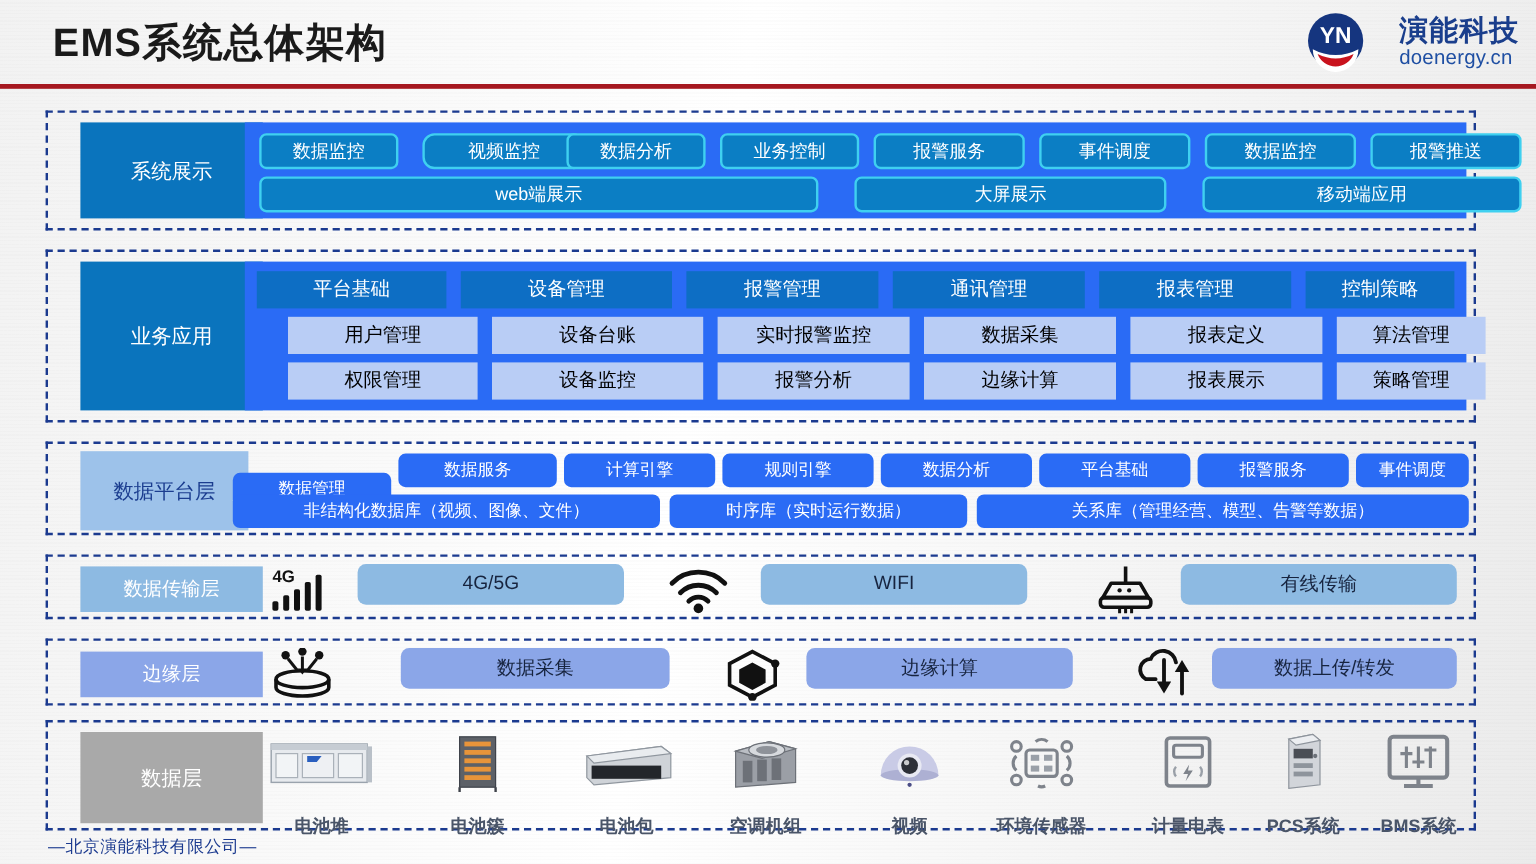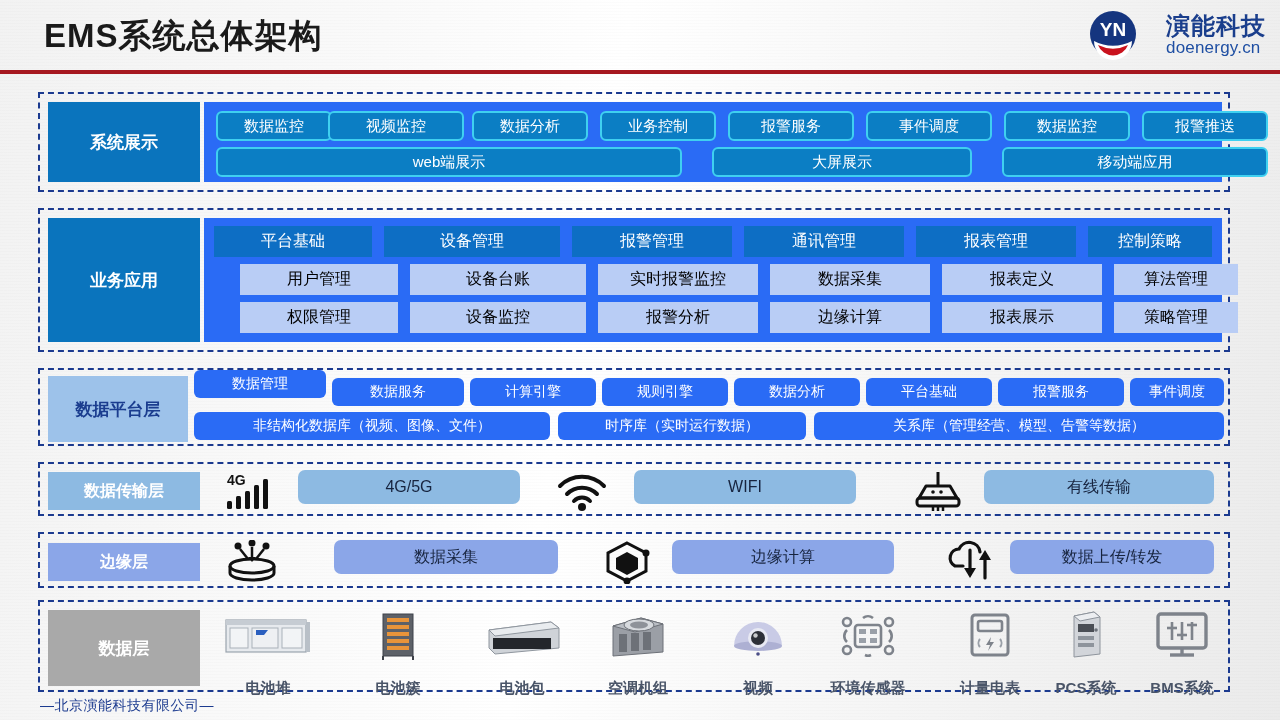--- a/index.html
+++ b/index.html
@@ -21,21 +21,21 @@
   #logo-wrap{position:absolute;right:14px;top:8px;display:flex;align-items:center;gap:26px;}
   #logo-mark{width:54px;height:54px;position:relative;}
   #logo-text{display:flex;flex-direction:column;line-height:1.05;}
   #logo-cn{font-size:24px;font-weight:700;color:#1a3e8c;letter-spacing:1px;}
   #logo-en{font-size:17px;color:#1f4fa3;letter-spacing:0.2px;}
 
   
   .row{position:absolute;border:2px dashed #1b3a8f;box-sizing:border-box;}
   .lbl{
     position:absolute;display:flex;align-items:center;justify-content:center;
-    font-weight:700;color:#ffffff;text-align:center;box-sizing:border-box;
+    font-weight:400;color:#ffffff;text-align:center;box-sizing:border-box;margin-left:19px;
   }
 
   
   #row1{left:38px;top:92px;width:1192px;height:100px;}
   #row1-label{left:8px;top:8px;width:152px;height:80px;background:#0a74bd;font-size:17px;}
   #row1-panel{position:absolute;left:164px;top:8px;width:1018px;height:80px;background:#2a6bf5;}
   .pill1{
     position:absolute;height:30px;border:2px solid #3fd0f0;border-radius:6px;
     background:#0b7ec4;color:#fff;font-size:15px;
     display:flex;align-items:center;justify-content:center;box-sizing:border-box;
@@ -108,21 +108,21 @@
     </div>
   </div>
 
   <div id="header-rule"></div>
 </div>
 
 <div id="row1" class="row">
   <div id="row1-label" class="lbl">系统展示</div>
   <div id="row1-panel">
     <div class="pill1" style="left:12px;  top:9px; width:116px;">数据监控</div>
-    <div class="pill1" style="left:124px; top:9px; width:136px;">视频监控</div>
+    <div class="pill1" style="left:148px; top:9px; width:136px;border-radius:10px;">视频监控</div>
     <div class="pill1" style="left:268px; top:9px; width:116px;">数据分析</div>
     <div class="pill1" style="left:396px; top:9px; width:116px;">业务控制</div>
     <div class="pill1" style="left:524px; top:9px; width:126px;">报警服务</div>
     <div class="pill1" style="left:662px; top:9px; width:126px;">事件调度</div>
     <div class="pill1" style="left:800px; top:9px; width:126px;">数据监控</div>
     <div class="pill1" style="left:938px; top:9px; width:126px;">报警推送</div>
 
     <div class="pill1" style="left:12px;  top:45px; width:466px;">web端展示</div>
     <div class="pill1" style="left:508px; top:45px; width:260px;">大屏展示</div>
     <div class="pill1" style="left:798px; top:45px; width:266px;">移动端应用</div>
@@ -155,21 +155,21 @@
 
     <div class="cell2 head" style="left:884px; top:8px;  width:124px;">控制策略</div>
     <div class="cell2 sub" style="left:884px; top:46px; width:124px;">算法管理</div>
     <div class="cell2 sub" style="left:884px; top:84px; width:124px;">策略管理</div>
   </div>
 </div>
 
 <div id="row3" class="row">
   <div id="row3-label" class="lbl">数据平台层</div>
 
-  <div class="pill3" style="left:154px; top:0;  width:132px;">数据管理</div>
+  <div class="pill3" style="left:154px; top:24px;  width:132px;">数据管理</div>
   <div class="pill3" style="left:292px; top:8px;  width:132px;">数据服务</div>
   <div class="pill3" style="left:430px; top:8px;  width:126px;">计算引擎</div>
   <div class="pill3" style="left:562px; top:8px;  width:126px;">规则引擎</div>
   <div class="pill3" style="left:694px; top:8px;  width:126px;">数据分析</div>
   <div class="pill3" style="left:826px; top:8px;  width:126px;">平台基础</div>
   <div class="pill3" style="left:958px; top:8px;  width:126px;">报警服务</div>
   <div class="pill3" style="left:1090px;top:8px;  width:94px;">事件调度</div>
 
   <div class="db3" style="left:154px; top:42px; width:356px;">非结构化数据库（视频、图像、文件）</div>
   <div class="db3" style="left:518px; top:42px; width:248px;">时序库（实时运行数据）</div>

